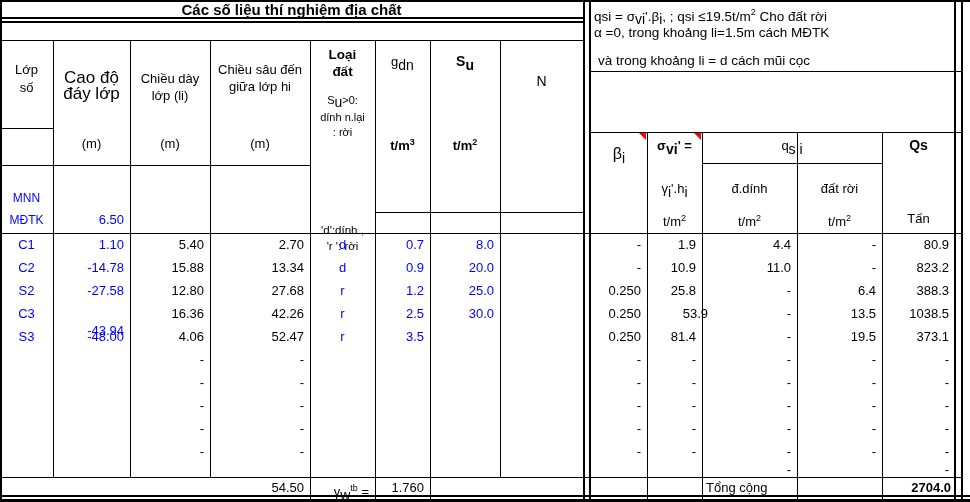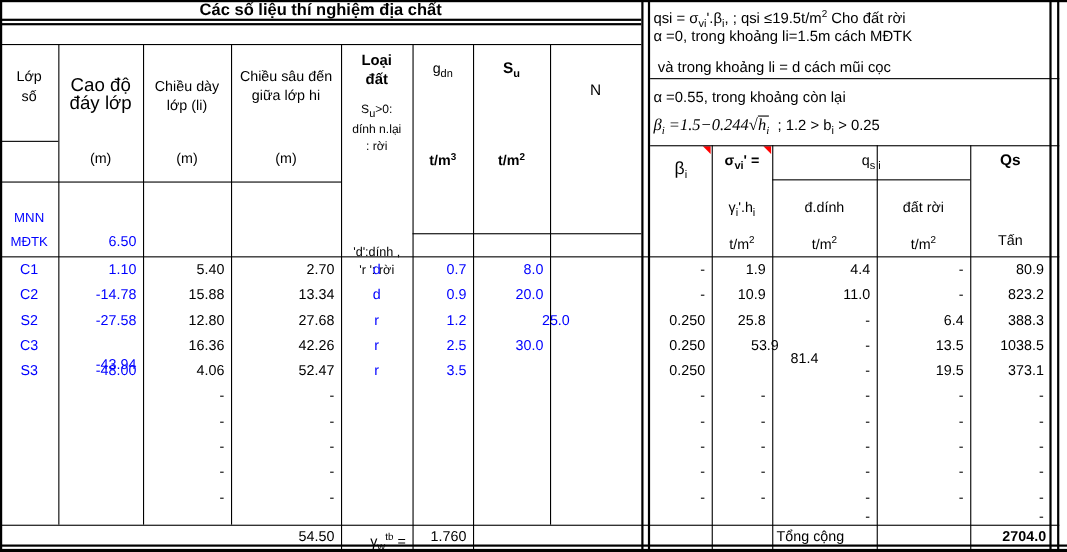--- a/index.html
+++ b/index.html
@@ -14,21 +14,21 @@
   .b{font-weight:bold;}
   .wrap{white-space:normal;}
   .preline{white-space:pre-line;}
   .hl{position:absolute;background:#000;height:1px;}
   .vl{position:absolute;background:#000;width:1px;}
   .tri{position:absolute;width:0;height:0;border-top:7px solid #ff0000;border-left:7px solid transparent;}
   .title{font-weight:bold;font-size:15px;line-height:19px;}
   .math{font-family:"Liberation Serif",serif;font-style:italic;font-size:15px;}
   .math .ov{border-top:1px solid #000;}
   .notes-line{line-height:20px;font-size:13.5px;white-space:pre;}
-  sub{font-size:10px;} sup{font-size:9px;}
+  sub{font-size:14px;} sup{font-size:9px;}
 </style>
 </head>
 <body>
 
 <div id="sheet">
 
   <div class="cell c title" style="left:0;top:21;width:583px;">Các số liệu thí nghiệm địa chất</div>
 
   <div class="cell c preline" style="left:0;top:61px;width:53px;line-height:18px;">Lớp
 số</div>
@@ -60,22 +60,20 @@
   <div class="cell c" style="left:797px;top:207px;width:85px;">t/m<sup>2</sup></div>
   <div class="cell c b" style="left:882px;top:134px;width:73px;font-size:14px;">Qs</div>
   <div class="cell c" style="left:882px;top:207px;width:73px;">Tấn</div>
 
   <div class="tri" style="left:639px;top:133px;"></div>
   <div class="tri" style="left:694px;top:133px;"></div>
 
   <div class="cell l notes-line" style="left:594px;top:2px;width:370px;">qsi = σ<sub>vi</sub>'.β<sub>i</sub>, ; qsi ≤19.5t/m<sup>2</sup> Cho đất rời</div>
   <div class="cell l notes-line" style="left:594px;top:23px;width:370px;">α =0, trong khoảng li=1.5m cách MĐTK</div>
   <div class="cell l notes-line" style="left:598px;top:51px;width:370px;">và trong khoảng li = d cách mũi cọc</div>
-  <div class="cell l notes-line" style="left:594px;top:79px;width:370px;">α =0.55, trong khoảng còn lại</div>
-  <div class="cell l notes-line" style="left:594px;top:100px;width:370px;line-height:28px;"><span class="math">β<sub>i</sub> =1.5−0.244<span>√</span><span class="ov">h<sub>i</sub></span></span>  ; 1.2 &gt; b<sub>i</sub> &gt; 0.25</div>
 
   <div class="cell c blue" style="left:0;top:188px;width:53px;line-height:20px;font-size:12px;">MNN</div>
   <div class="cell c blue" style="left:0;top:210px;width:53px;line-height:20px;font-size:12px;">MĐTK</div>
   <div class="cell r blue" style="left:53px;top:210px;width:71px;line-height:20px;">6.50</div>
 
   <div id="grid">
       <div class="cell c blue" style="left: 0px; top: 233px; width: 53px; height: 23px; line-height: 23px;">C1</div>
       <div class="cell r blue" style="left: 53px; top: 233px; width: 71px; height: 23px; line-height: 23px;">1.10</div>
       <div class="cell r" style="left: 130px; top: 233px; width: 74px; height: 23px; line-height: 23px;">5.40</div>
       <div class="cell r" style="left: 210px; top: 233px; width: 94px; height: 23px; line-height: 23px;">2.70</div>
@@ -98,21 +96,21 @@
       <div class="cell r" style="left: 647px; top: 256px; width: 49px; height: 23px; line-height: 23px;">10.9</div>
       <div class="cell r" style="left: 702px; top: 256px; width: 89px; height: 23px; line-height: 23px;">11.0</div>
       <div class="cell r" style="left: 797px; top: 256px; width: 79px; height: 23px; line-height: 23px;">-</div>
       <div class="cell r" style="left: 882px; top: 256px; width: 67px; height: 23px; line-height: 23px;">823.2</div>
       <div class="cell c blue" style="left: 0px; top: 279px; width: 53px; height: 23px; line-height: 23px;">S2</div>
       <div class="cell r blue" style="left: 53px; top: 279px; width: 71px; height: 23px; line-height: 23px;">-27.58</div>
       <div class="cell r" style="left: 130px; top: 279px; width: 74px; height: 23px; line-height: 23px;">12.80</div>
       <div class="cell r" style="left: 210px; top: 279px; width: 94px; height: 23px; line-height: 23px;">27.68</div>
       <div class="cell c blue" style="left: 310px; top: 279px; width: 65px; height: 23px; line-height: 23px;">r</div>
       <div class="cell r blue" style="left: 375px; top: 279px; width: 49px; height: 23px; line-height: 23px;">1.2</div>
-      <div class="cell r blue" style="left: 430px; top: 279px; width: 64px; height: 23px; line-height: 23px; padding-left: 24px;">25.0</div>
+      <div class="cell r blue" style="left: 430px; top: 279px; width: 64px; height: 23px; line-height: 23px;">25.0</div>
       <div class="cell r" style="left: 591px; top: 279px; width: 50px; height: 23px; line-height: 23px;">0.250</div>
       <div class="cell r" style="left: 647px; top: 279px; width: 49px; height: 23px; line-height: 23px;">25.8</div>
       <div class="cell r" style="left: 702px; top: 279px; width: 89px; height: 23px; line-height: 23px;">-</div>
       <div class="cell r" style="left: 797px; top: 279px; width: 79px; height: 23px; line-height: 23px;">6.4</div>
       <div class="cell r" style="left: 882px; top: 279px; width: 67px; height: 23px; line-height: 23px;">388.3</div>
       <div class="cell c blue" style="left: 0px; top: 302px; width: 53px; height: 23px; line-height: 23px;">C3</div>
       <div class="cell r blue" style="left: 53px; top: 319px; width: 71px; height: 23px; line-height: 23px;">-43.94</div>
       <div class="cell r" style="left: 130px; top: 302px; width: 74px; height: 23px; line-height: 23px;">16.36</div>
       <div class="cell r" style="left: 210px; top: 302px; width: 94px; height: 23px; line-height: 23px;">42.26</div>
       <div class="cell c blue" style="left: 310px; top: 302px; width: 65px; height: 23px; line-height: 23px;">r</div>
@@ -123,21 +121,21 @@
       <div class="cell r" style="left: 702px; top: 302px; width: 89px; height: 23px; line-height: 23px;">-</div>
       <div class="cell r" style="left: 797px; top: 302px; width: 79px; height: 23px; line-height: 23px;">13.5</div>
       <div class="cell r" style="left: 882px; top: 302px; width: 67px; height: 23px; line-height: 23px;">1038.5</div>
       <div class="cell c blue" style="left: 0px; top: 325px; width: 53px; height: 23px; line-height: 23px;">S3</div>
       <div class="cell r blue" style="left: 53px; top: 325px; width: 71px; height: 23px; line-height: 23px;">-48.00</div>
       <div class="cell r" style="left: 130px; top: 325px; width: 74px; height: 23px; line-height: 23px;">4.06</div>
       <div class="cell r" style="left: 210px; top: 325px; width: 94px; height: 23px; line-height: 23px;">52.47</div>
       <div class="cell c blue" style="left: 310px; top: 325px; width: 65px; height: 23px; line-height: 23px;">r</div>
       <div class="cell r blue" style="left: 375px; top: 325px; width: 49px; height: 23px; line-height: 23px;">3.5</div>
       <div class="cell r" style="left: 591px; top: 325px; width: 50px; height: 23px; line-height: 23px;">0.250</div>
-      <div class="cell r" style="left: 647px; top: 314px; width: 49px; height: 23px; line-height: 23px; padding-left: 48px;">81.4</div>
+      <div class="cell r" style="left: 647px; top: 325px; width: 49px; height: 23px; line-height: 23px;">81.4</div>
       <div class="cell r" style="left: 702px; top: 325px; width: 89px; height: 23px; line-height: 23px;">-</div>
       <div class="cell r" style="left: 797px; top: 325px; width: 79px; height: 23px; line-height: 23px;">19.5</div>
       <div class="cell r" style="left: 882px; top: 325px; width: 67px; height: 23px; line-height: 23px;">373.1</div>
       <div class="cell r" style="left: 130px; top: 348px; width: 74px; height: 23px; line-height: 23px;">-</div>
       <div class="cell r" style="left: 210px; top: 348px; width: 94px; height: 23px; line-height: 23px;">-</div>
       <div class="cell r" style="left: 591px; top: 348px; width: 50px; height: 23px; line-height: 23px;">-</div>
       <div class="cell r" style="left: 647px; top: 348px; width: 49px; height: 23px; line-height: 23px;">-</div>
       <div class="cell r" style="left: 702px; top: 348px; width: 89px; height: 23px; line-height: 23px;">-</div>
       <div class="cell r" style="left: 797px; top: 348px; width: 79px; height: 23px; line-height: 23px;">-</div>
       <div class="cell r" style="left: 882px; top: 348px; width: 67px; height: 23px; line-height: 23px;">-</div>

